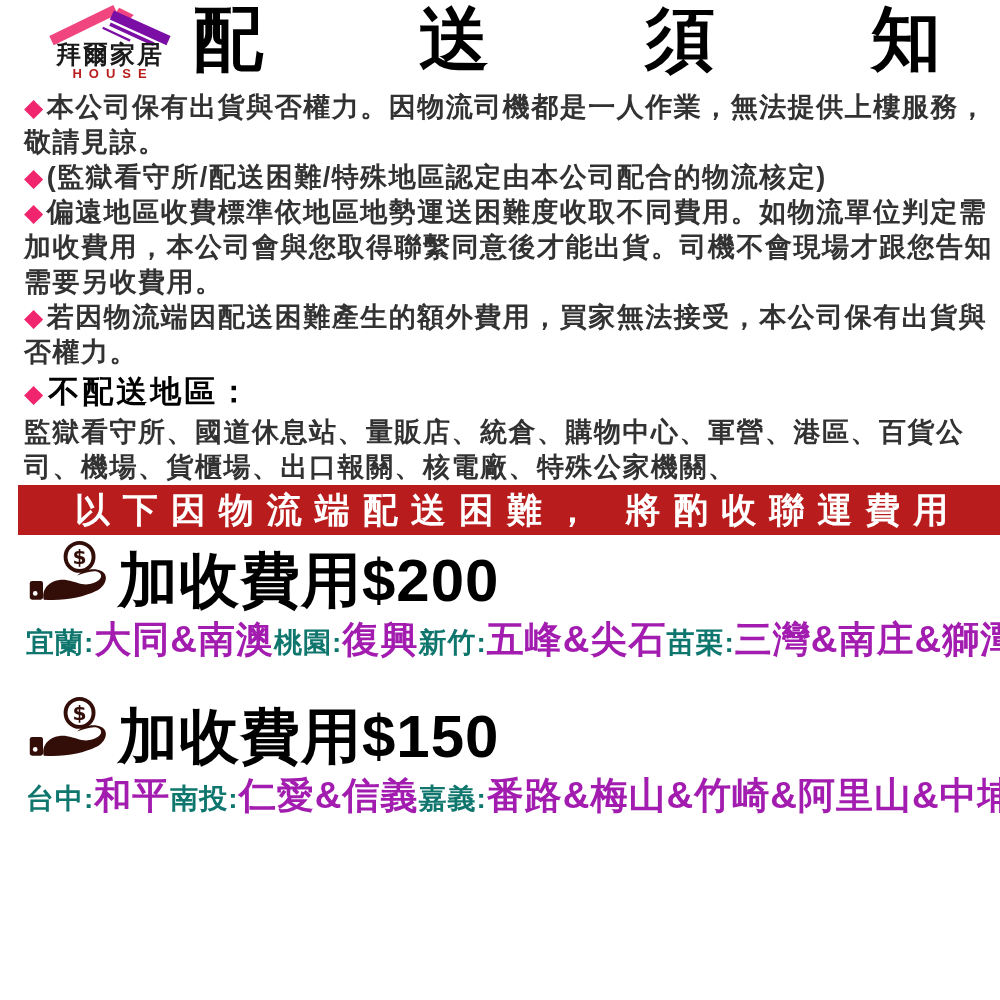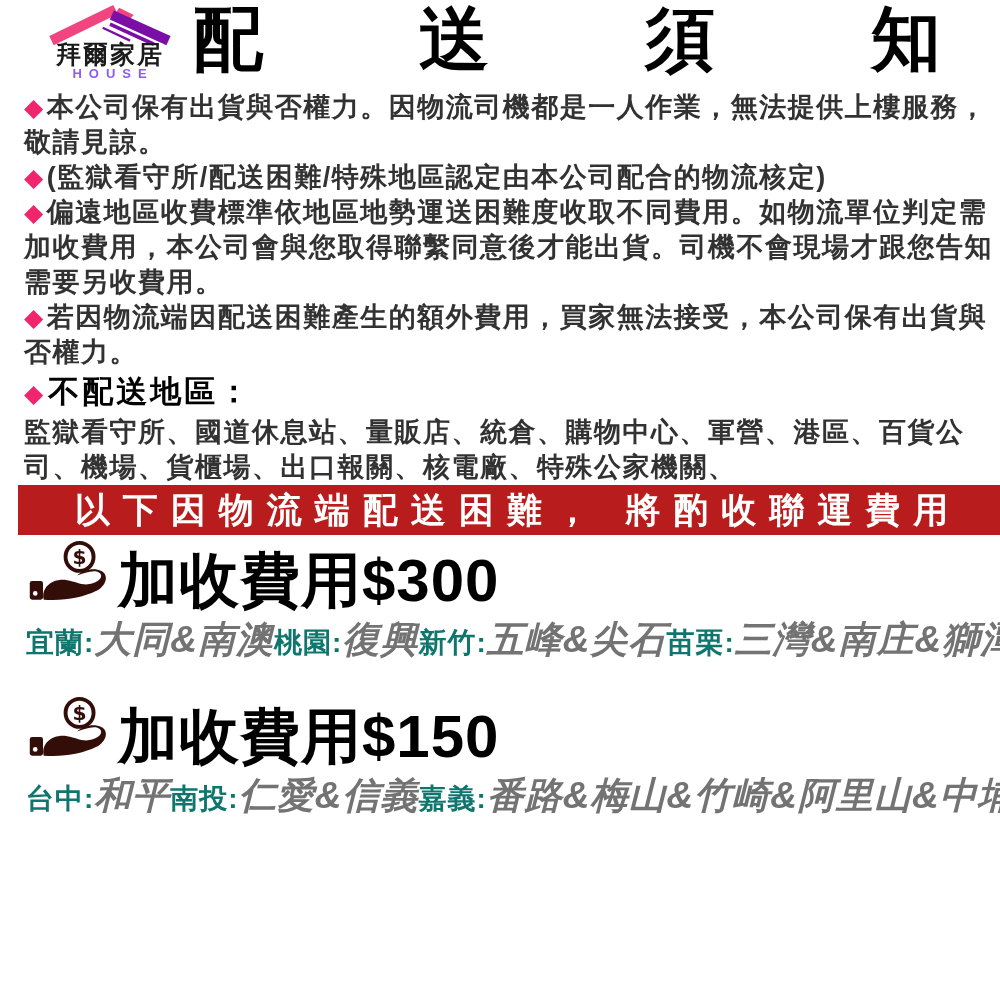--- a/index.html
+++ b/index.html
@@ -8,21 +8,21 @@
     font-family:"Liberation Sans","DejaVu Sans",sans-serif;
     -webkit-font-smoothing:antialiased;
   }
   .page{position:relative;width:1000px;height:838px;padding-left:18px;}
 
   
   .header{position:relative;height:88px;}
   .logo{position:absolute;left:22px;top:4px;width:140px;text-align:center;}
   .logo svg{display:block;margin:0 auto;}
   .logo-name{font-size:25px;font-weight:bold;color:#1a1a1a;letter-spacing:2px;line-height:24px;margin-top:-6px;}
-  .logo-sub{font-size:13px;font-weight:bold;color:#8b5cf6;letter-spacing:7px;line-height:15px;margin-left:6px;}
+  .logo-sub{font-size:13px;font-weight:bold;color:#b91c1c;letter-spacing:7px;line-height:15px;margin-left:6px;}
   .big-title{
     position:absolute;left:175px;top:-4px;white-space:nowrap;
     font-size:70px;font-weight:bold;color:#000;letter-spacing:156px;line-height:86px;
   }
 
   
   .notices{padding:2px 6px 0 6px;font-size:27px;line-height:35px;color:#323232;font-weight:bold;letter-spacing:1.5px;}
   .notice{margin:0;}
   .diamond{color:#f1246e;margin-right:2px;font-size:25px;}
   .notice-bold{font-size:31px;line-height:44px;color:#000;letter-spacing:3px;}
@@ -35,21 +35,21 @@
     display:flex;align-items:center;justify-content:center;
     font-size:35px;font-weight:bold;letter-spacing:13px;white-space:nowrap;
   }
 
   
   .fee-head{display:flex;align-items:flex-end;margin:4px 0 0 10px;}
   .fee-head .icon{margin-right:4px;}
   .fee-amount{font-size:60px;line-height:64px;font-weight:bold;color:#000;letter-spacing:1px;}
   .fee-line{margin:2px 0 0 8px;white-space:nowrap;}
   .area{font-size:28px;font-weight:bold;color:#0f766e;letter-spacing:1px;}
-  .towns{font-size:37px;font-weight:bold;color:#737373;letter-spacing:1px;font-style:italic;}
+  .towns{font-size:37px;font-weight:bold;color:#a21caf;letter-spacing:1px;}
   .fee-gap{height:26px;}
 </style>
 </head>
 <body>
 
 <div class="page">
 
   <div class="header">
     <div class="logo">
       <span>
@@ -82,21 +82,21 @@
     <div class="fee-head">
       <span class="icon">
         <svg width="86" height="70" viewBox="0 0 110 90">
           <circle cx="66" cy="23" r="18" fill="#fff" stroke="#330d08" stroke-width="5"></circle>
           <text x="66" y="32" font-size="26" font-weight="bold" fill="#330d08" text-anchor="middle" font-family="'DejaVu Sans',sans-serif">$</text>
           <rect x="2" y="54" width="17" height="24" rx="3" fill="#330d08"></rect>
           <circle cx="9" cy="70" r="3" fill="#fff"></circle>
           <path d="M20 78 C16 62 32 50 50 53 C63 55 70 61 83 57 C95 53 97 45 89 42 C82 40 71 44 63 47 C71 39 85 37 94 41 C104 46 101 60 87 67 C71 75 46 80 20 78 Z" fill="#330d08"></path>
         </svg>
       </span>
-      <span class="fee-amount">加收費用$300</span>
+      <span class="fee-amount">加收費用$200</span>
     </div>
     <div class="fee-line">
       <span class="area">宜蘭:</span><span class="towns">大同&amp;南澳</span><span class="area">桃園:</span><span class="towns">復興</span><span class="area">新竹:</span><span class="towns">五峰&amp;尖石</span><span class="area">苗栗:</span><span class="towns">三灣&amp;南庄&amp;獅潭&amp;泰安&amp;西湖</span>
     </div>
   </div>
 
   <div class="fee-gap"></div>
 
   <div>
     <div class="fee-head">

